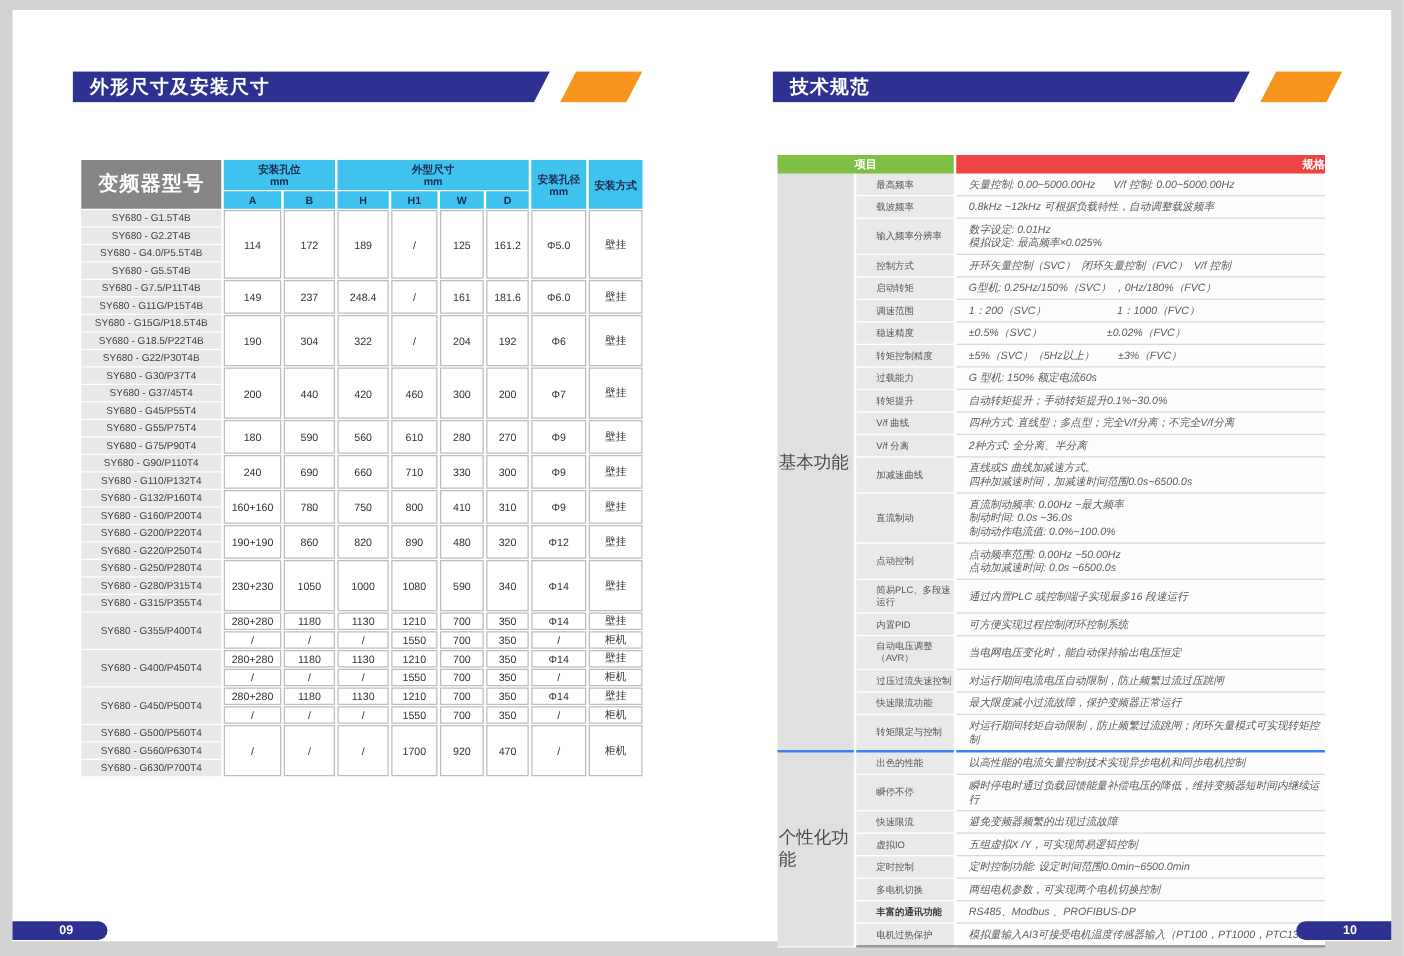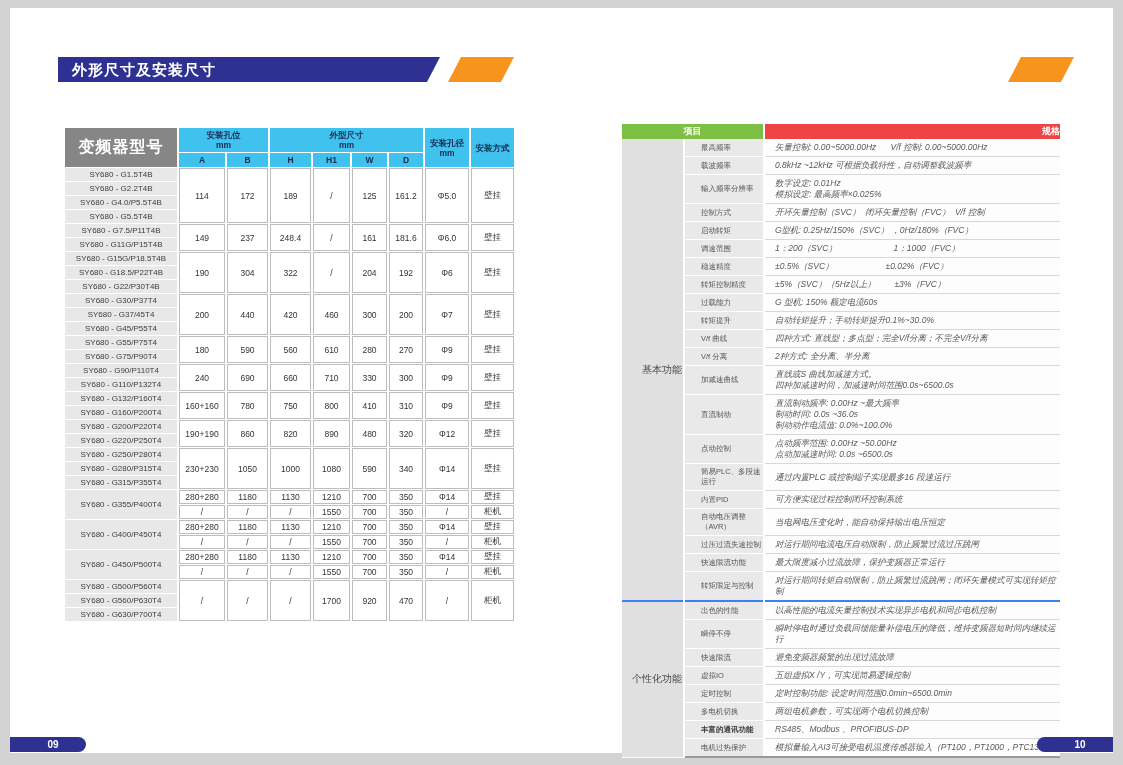--- a/index.html
+++ b/index.html
@@ -55,21 +55,21 @@
   .spec-table{
     position:absolute;left:612px;top:116px;width:438px;
     border-collapse:collapse;table-layout:fixed;
   }
   .spec-table th{padding:0;height:15px;font-size:9px;font-weight:bold;color:#ffffff;}
   .th-green{background:#7ec043;border-right:2px solid #ffffff;}
   .th-cyan2{background:#ef4444;text-align:right;}
   .spec-table td{vertical-align:middle;}
   .group-cell{
     background:#e0e0e0;border-right:2px solid #ffffff;border-bottom:1px solid #ffffff;
-    color:#4a4a4a;font-size:10px;text-align:right;width:62px;
+    color:#4a4a4a;font-size:14px;text-align:left;width:62px;
   }
   .item-cell{
     background:#e9e9e9;border-right:2px solid #ffffff;border-bottom:1px solid #ffffff;
     color:#555555;font-size:7.5px;padding:3px 2px 3px 16px;width:80px;line-height:10px;
   }
   .item-cell.bold{font-weight:bold;color:#3a3a3a;}
   .spec-cell{
     background:#fdfdfd;border-bottom:1px solid #d8d8d8;
     color:#5a5a5a;font-size:8.5px;padding:3px 4px 3px 10px;line-height:11px;
     white-space:pre-wrap;
@@ -353,20 +353,23 @@
             <td class="model-cell">SY680 - G630/P700T4</td>
           </tr>
         </tbody>
     </table>
 
     <div class="pill pill-left">09</div>
   </section>
 
   <section>
     <div class="sec-header rgt">
+      <div class="hdr-blue">
+        <span class="hdr-title">技术规范</span>
+      </div>
       <div class="hdr-orange"></div>
     </div>
 
     <table class="spec-table">
       <colgroup>
         <col style="width:62px">
           <col style="width:80px">
           <col style="width:296px">
       </colgroup>
       <thead>

